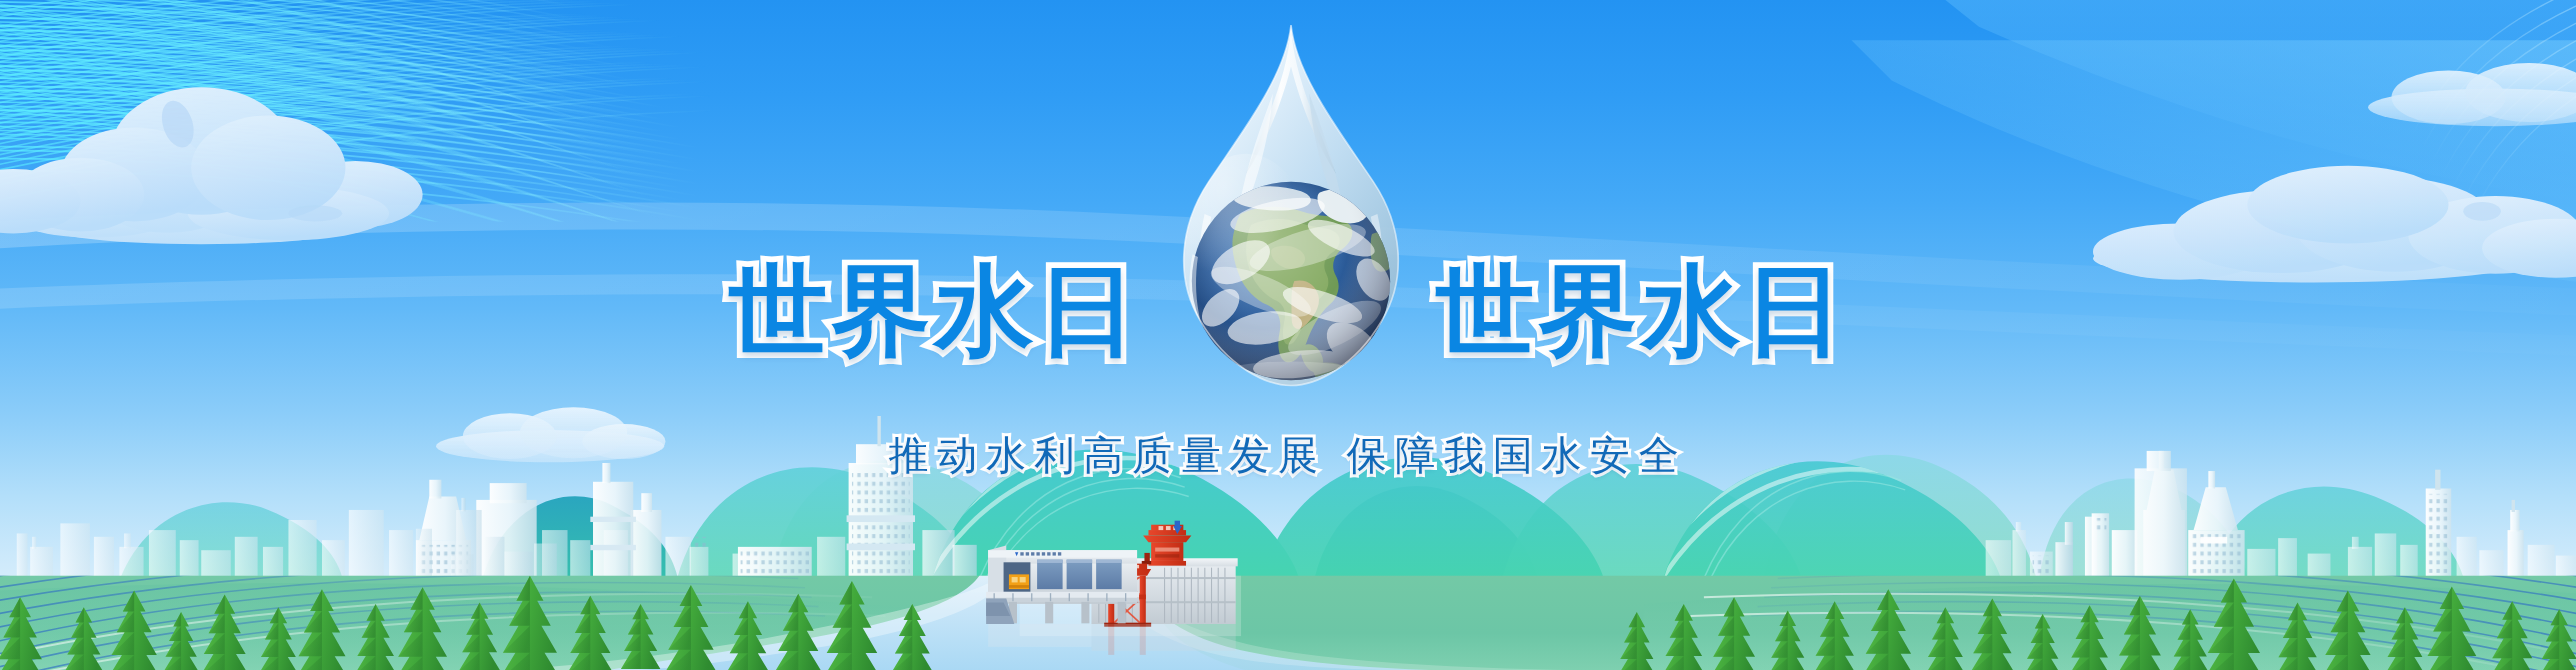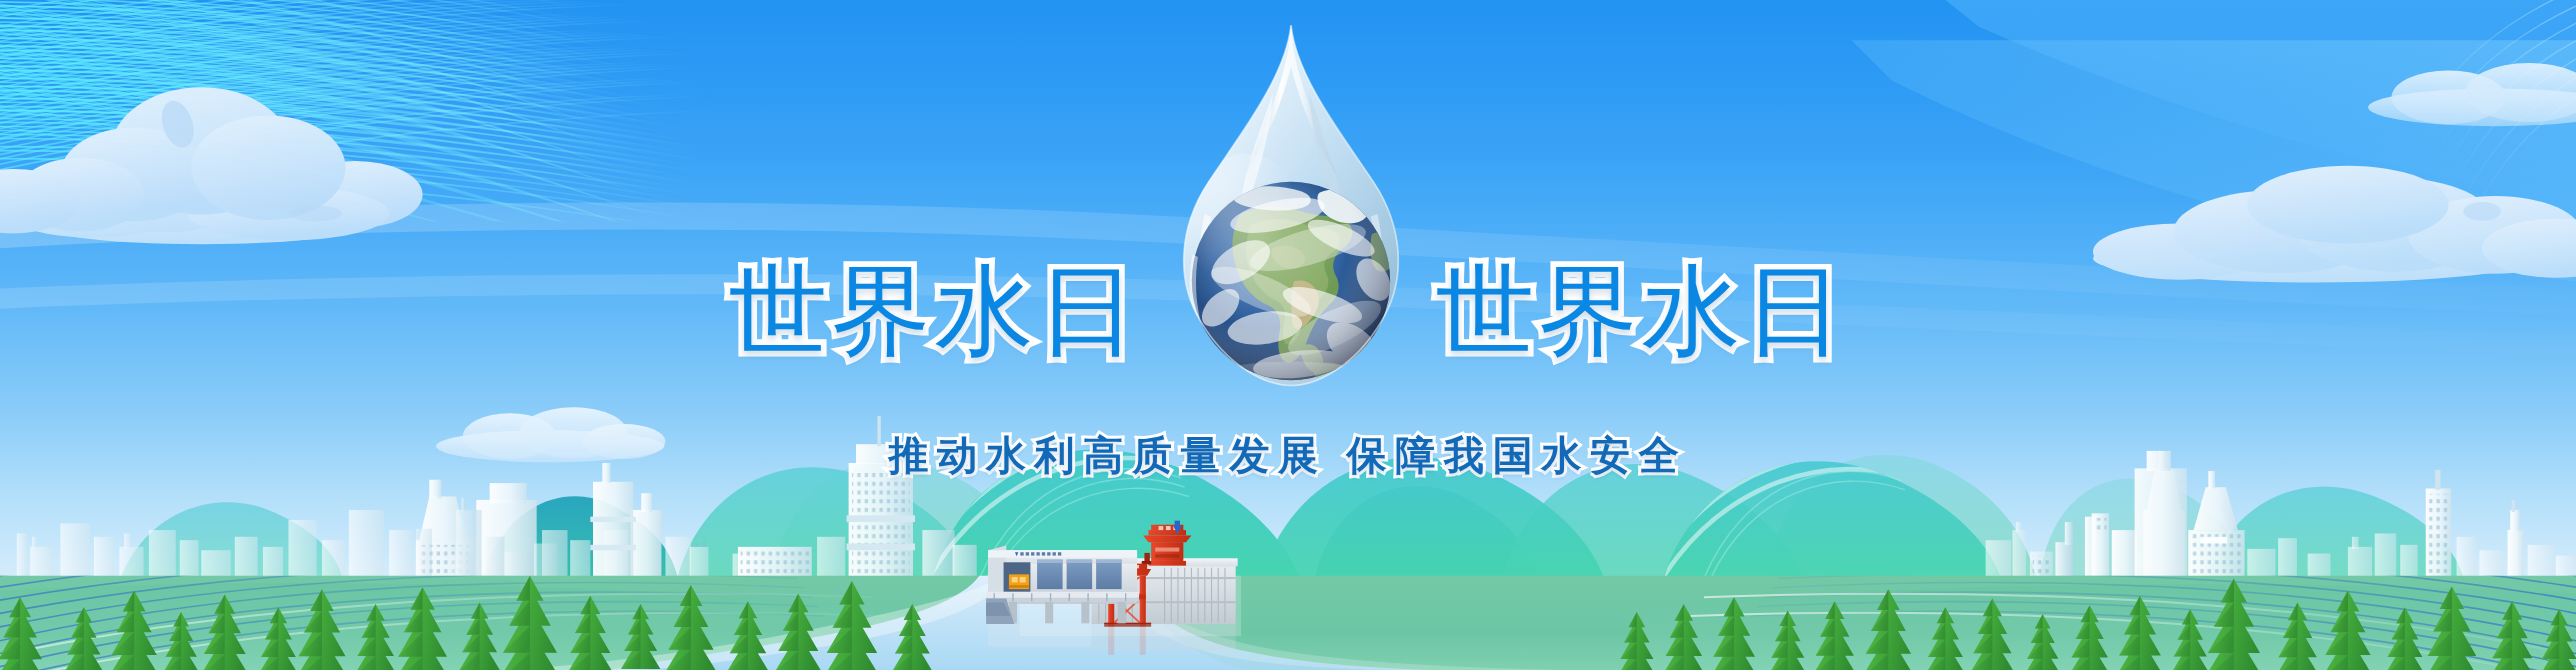--- a/index.html
+++ b/index.html
@@ -45,21 +45,21 @@
     height: 127px;
     display: flex;
     align-items: center;
     justify-content: center;
     gap: 295px;
     pointer-events: none;
   }
   .main-title {
     font-family: "Liberation Sans", sans-serif;
     font-size: 99px;
-    font-weight: normal;
+    font-weight: bold;
     line-height: 1;
     letter-spacing: 4px;
     color: #0a86e3;
     -webkit-text-stroke: 11.4px #ffffff;
     paint-order: stroke fill;
     text-shadow:
       0 4px 6.7px rgba(20, 80, 140, 0.22);
     white-space: nowrap;
   }
   .subtitle-wrap {
@@ -67,21 +67,21 @@
     left: 0;
     top: 428px;
     width: 2576px;
     text-align: center;
     pointer-events: none;
   }
   .subtitle {
     display: inline-block;
     font-family: "Liberation Sans", sans-serif;
     font-size: 40px;
-    font-weight: bold;
+    font-weight: normal;
     letter-spacing: 8.7px;
     color: #1169b8;
     -webkit-text-stroke: 6px #ffffff;
     paint-order: stroke fill;
     text-shadow: 0 2.7px 4.7px rgba(20, 80, 140, 0.20);
     white-space: nowrap;
   }
 
   
   .droplet-wrap {

